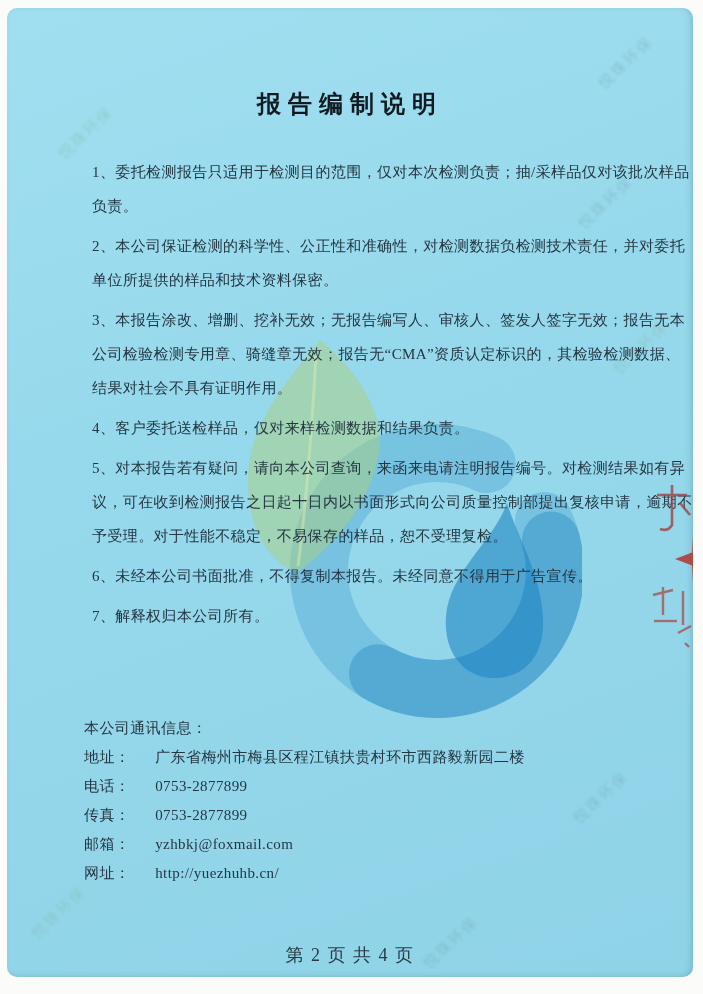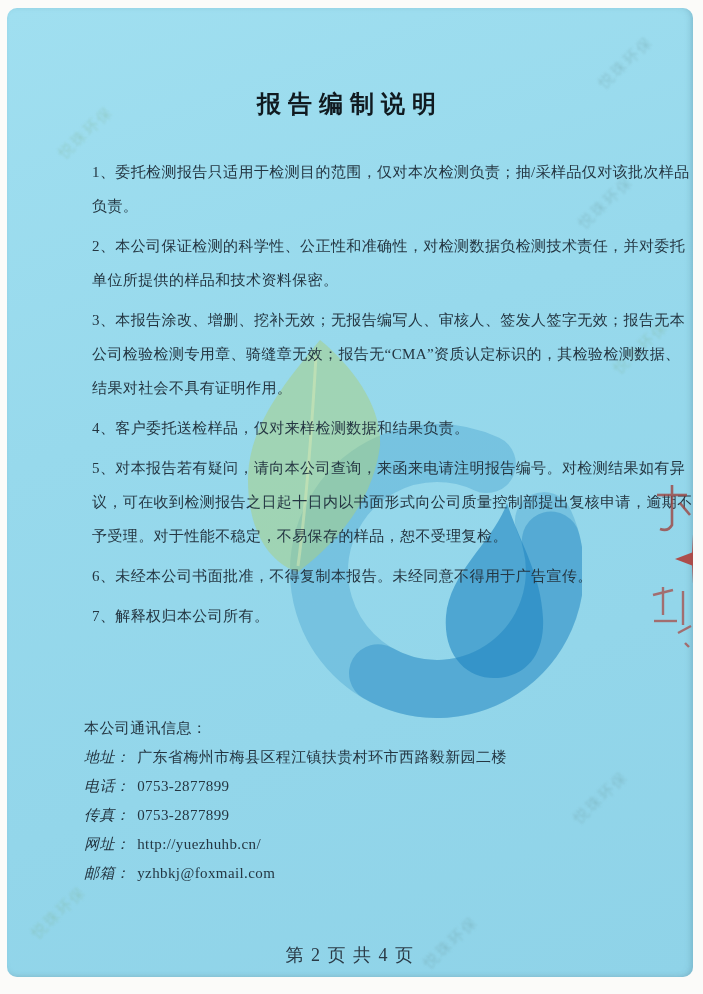--- a/index.html
+++ b/index.html
@@ -30,21 +30,21 @@
     font-size:15px;color:#243642;letter-spacing:.4px;
   }
   .para{margin:0 0 6px 8px;}
   .line{height:34px;line-height:34px;white-space:nowrap;}
   
   .contact{
     position:absolute;left:77px;top:706px;width:560px;z-index:3;
     font-size:15px;color:#243642;letter-spacing:.4px;
   }
   .contact .row{height:29px;line-height:29px;white-space:nowrap;}
-  .contact .lbl{margin-right:7px;font-style:italic;}
+  .contact .lbl{margin-right:25px;}
   
   .footer{
     position:absolute;left:0;top:935px;width:100%;text-align:center;z-index:3;
     font-size:18px;color:#2a3a46;letter-spacing:1.5px;
   }
   
   .logo{position:absolute;left:225px;top:318px;width:350px;height:400px;z-index:1;}
   
   .faint{
     position:absolute;z-index:2;
@@ -136,24 +136,24 @@
     <div class="row">
       <span class="lbl">地址：</span><span>广东省梅州市梅县区程江镇扶贵村环市西路毅新园二楼</span>
     </div>
     <div class="row">
       <span class="lbl">电话：</span><span>0753-2877899</span>
     </div>
     <div class="row">
       <span class="lbl">传真：</span><span>0753-2877899</span>
     </div>
     <div class="row">
-      <span class="lbl">网址：</span><span>http://yuezhuhb.cn/</span>
+      <span class="lbl">邮箱：</span><span>yzhbkj@foxmail.com</span>
     </div>
     <div class="row">
-      <span class="lbl">邮箱：</span><span>yzhbkj@foxmail.com</span>
+      <span class="lbl">网址：</span><span>http://yuezhuhb.cn/</span>
     </div>
   </div>
 
   <div class="footer">
     <span>第 2 页 共 4 页</span>
   </div>
 
 </div>
 
 </body></html>

